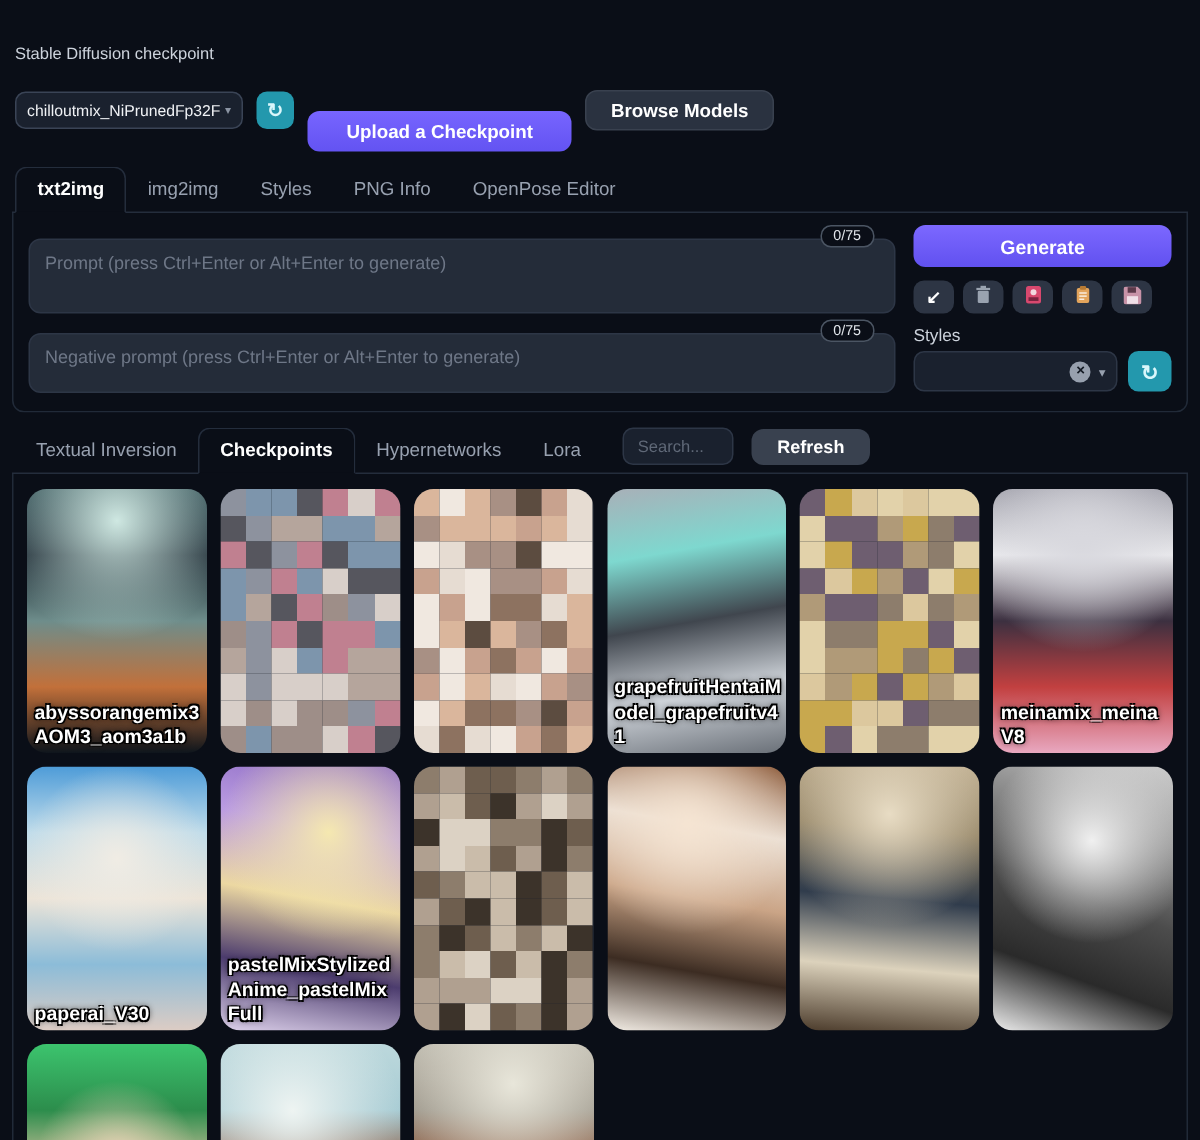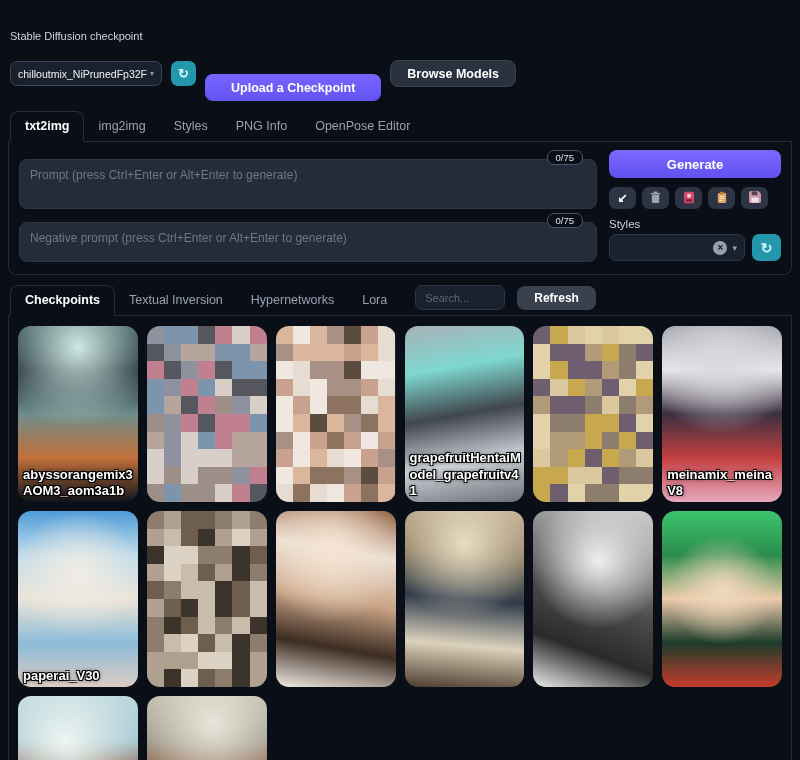--- a/index.html
+++ b/index.html
@@ -93,21 +93,21 @@
     font-size:10px; line-height:14px; text-align:center; font-weight:700;
   }
   .caret { color:#97a0ae; font-size:9px; }
   .teal-btn {
     width:29px; height:27px; background:#2398ad; border-radius:7px; flex:none;
     display:flex; align-items:center; justify-content:center;
     color:#d9f7fb; font-size:14px; font-weight:700; cursor:pointer;
   }
   
   .search-input {
-    width:90px; height:25px; background:#1a212e; border:1px solid #2d3646;
+    width:74px; height:25px; background:#1a212e; border:1px solid #2d3646;
     border-radius:7px; color:#e5e7eb; font-size:11px; padding:0 9px;
     outline:none; font-family:inherit;
   }
   .search-input::placeholder { color:#5f6877; }
   .refresh-btn {
     background:#39414f; border:none; border-radius:8px; color:#fff;
     font-weight:700; font-size:12px; padding:5px 17px; cursor:pointer; font-family:inherit;
   }
   .networks-panel {
     margin:0 8px; border:1px solid #212a38; border-top:none;
@@ -206,22 +206,22 @@
         <span class="caret">▾</span>
       </div>
       <div class="teal-btn">
         <span>↻</span>
       </div>
     </div>
   </div>
 </div>
 
 <div class="tabbar" id="networks-tabbar">
+    <div class="tab">Textual Inversion</div>
     <div class="tab active">Checkpoints</div>
-    <div class="tab">Textual Inversion</div>
     <div class="tab">Hypernetworks</div>
     <div class="tab">Lora</div>
     <div class="bar-extra">
       <input class="search-input" placeholder="Search..." style="">
       <button class="refresh-btn">Refresh</button>
     </div>
   </div>
 
 <div class="networks-panel">
   <div class="grid" id="cards-grid">
@@ -446,20 +446,23 @@
         <div style="background: rgb(141, 125, 108);"></div>
         <div style="background: rgb(226, 210, 170);"></div>
         <div style="background: rgb(226, 210, 170);"></div>
       </div>
       <div class="card" title="anime girl in white kimono with hair ornaments" style="background: radial-gradient(circle at 50% 20%, rgb(216, 216, 222) 0%, rgba(0, 0, 0, 0) 48%), linear-gradient(rgb(162, 162, 172) 0%, rgb(235, 235, 238) 25%, rgb(60, 48, 64) 50%, rgb(194, 64, 64) 75%, rgb(232, 168, 192) 100%);">
         <span class="label">meinamix_meinaV8</span>
       </div>
       <div class="card" title="papercraft woman face in blue and white" style="background: radial-gradient(circle at 50% 35%, rgb(240, 236, 228) 0%, rgba(0, 0, 0, 0) 48%), linear-gradient(rgb(78, 156, 216) 0%, rgb(192, 220, 234) 25%, rgb(236, 228, 216) 50%, rgb(140, 188, 216) 75%, rgb(220, 204, 196) 100%);">
         <span class="label">paperai_V30</span>
       </div>
+      <div class="card" title="witch anime girl with glowing staff, purple" style="background: radial-gradient(circle at 60% 25%, rgb(245, 232, 176) 0%, rgba(0, 0, 0, 0) 48%), linear-gradient(190deg, rgb(141, 108, 196) 0%, rgb(187, 156, 226) 25%, rgb(236, 216, 162) 50%, rgb(76, 60, 110) 75%, rgb(220, 208, 234) 100%);">
+        <span class="label">pastelMixStylizedAnime_pastelMixFull</span>
+      </div>
       <div class="card mosaic-card" title="censored pixelated thumbnail">
         <div style="background: rgb(141, 125, 108);"></div>
         <div style="background: rgb(176, 160, 144);"></div>
         <div style="background: rgb(110, 94, 78);"></div>
         <div style="background: rgb(110, 94, 78);"></div>
         <div style="background: rgb(141, 125, 108);"></div>
         <div style="background: rgb(176, 160, 144);"></div>
         <div style="background: rgb(141, 125, 108);"></div>
         <div style="background: rgb(176, 160, 144);"></div>
         <div style="background: rgb(202, 188, 170);"></div>

